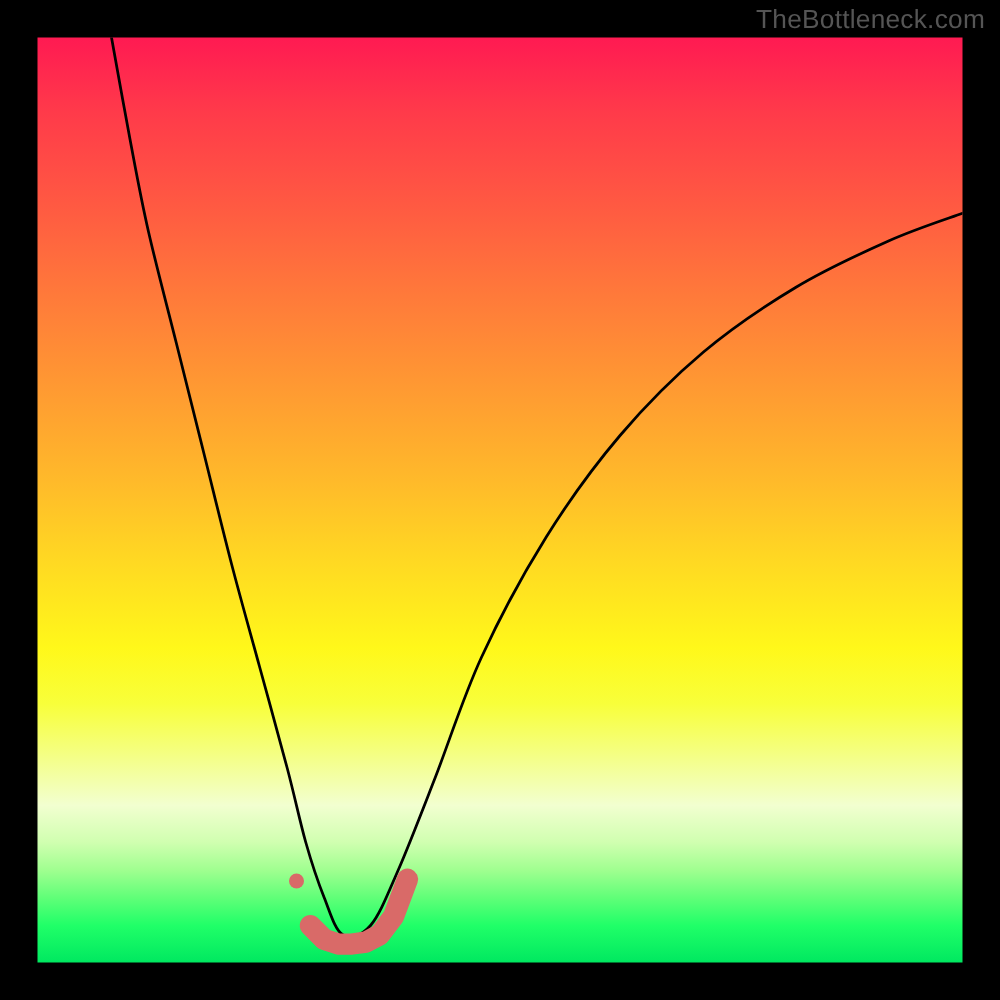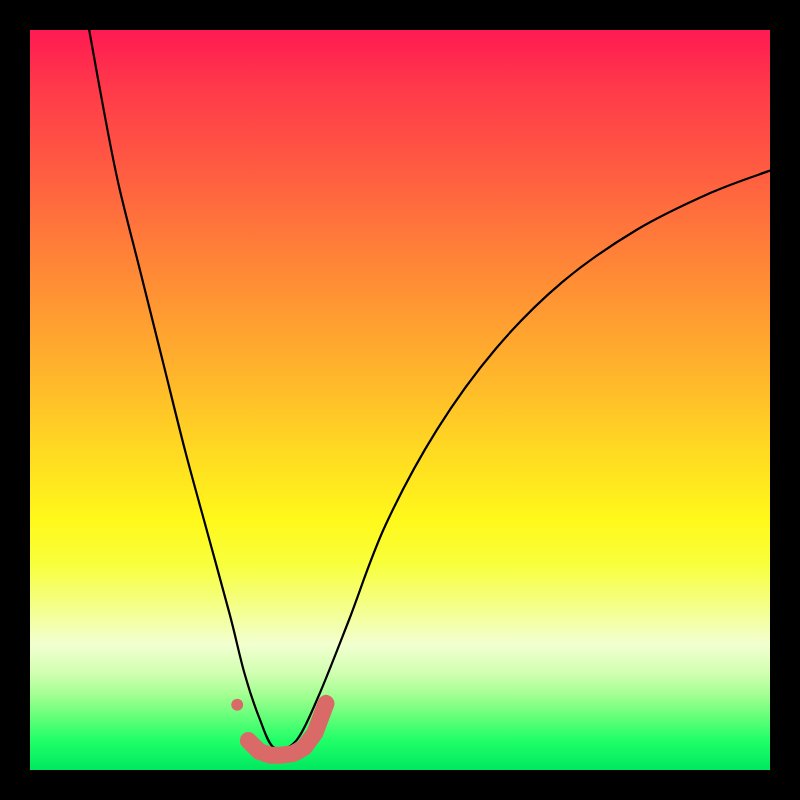--- a/index.html
+++ b/index.html
@@ -59,20 +59,21 @@
     top: 0;
     width: 740px;
     height: 740px;
   }
 </style>
 </head>
 <body>
 
 <div class="frame">
 
+  <div class="watermark">TheBottleneck.com</div>
 
   <div class="plot-area">
     <svg class="curves" viewBox="0 0 740 740" preserveAspectRatio="none">
       <g>
         <path id="curve-path" fill="none" stroke="#000" stroke-width="2.2" stroke-linecap="round" stroke-linejoin="round" d="M 59.2 0.0 C 61.7 13.6, 69.1 55.5, 74.0 81.4 C 78.9 107.3, 82.6 128.3, 88.8 155.4 C 95.0 182.5, 103.6 214.6, 111.0 244.2 C 118.4 273.8, 125.8 303.4, 133.2 333.0 C 140.6 362.6, 148.0 393.4, 155.4 421.8 C 162.8 450.2, 170.2 476.1, 177.6 503.2 C 185.0 530.3, 193.6 561.2, 199.8 584.6 C 206.0 608.0, 209.7 626.5, 214.6 643.8 C 219.5 661.1, 224.5 675.9, 229.4 688.2 C 234.3 700.5, 238.0 714.1, 244.2 717.8 C 250.4 721.5, 259.0 719.0, 266.4 710.4 C 273.8 701.8, 280.0 685.7, 288.6 666.0 C 297.2 646.3, 307.1 620.4, 318.2 592.0 C 329.3 563.6, 340.4 527.9, 355.2 495.8 C 370.0 463.7, 388.5 429.2, 407.0 399.6 C 425.5 370.0, 445.2 342.9, 466.2 318.2 C 487.2 293.5, 509.4 271.3, 532.8 251.6 C 556.2 231.9, 582.1 214.6, 606.8 199.8 C 631.5 185.0, 658.6 172.7, 680.8 162.8 C 703.0 152.9, 730.1 144.3, 740.0 140.6"></path>
       </g>
       <g id="marker-group">
           <circle cx="207.2" cy="674.8" r="6" fill="#d96a68"></circle>
           <path d="M 218.3 710.4 L 229.4 721.5 L 240.5 725.2 L 251.6 725.2 L 262.7 723.7 L 273.8 717.8 L 284.9 703.0 L 296.0 673.4" fill="none" stroke="#d96a68" stroke-width="17" stroke-linecap="round" stroke-linejoin="round"></path>
         </g>

